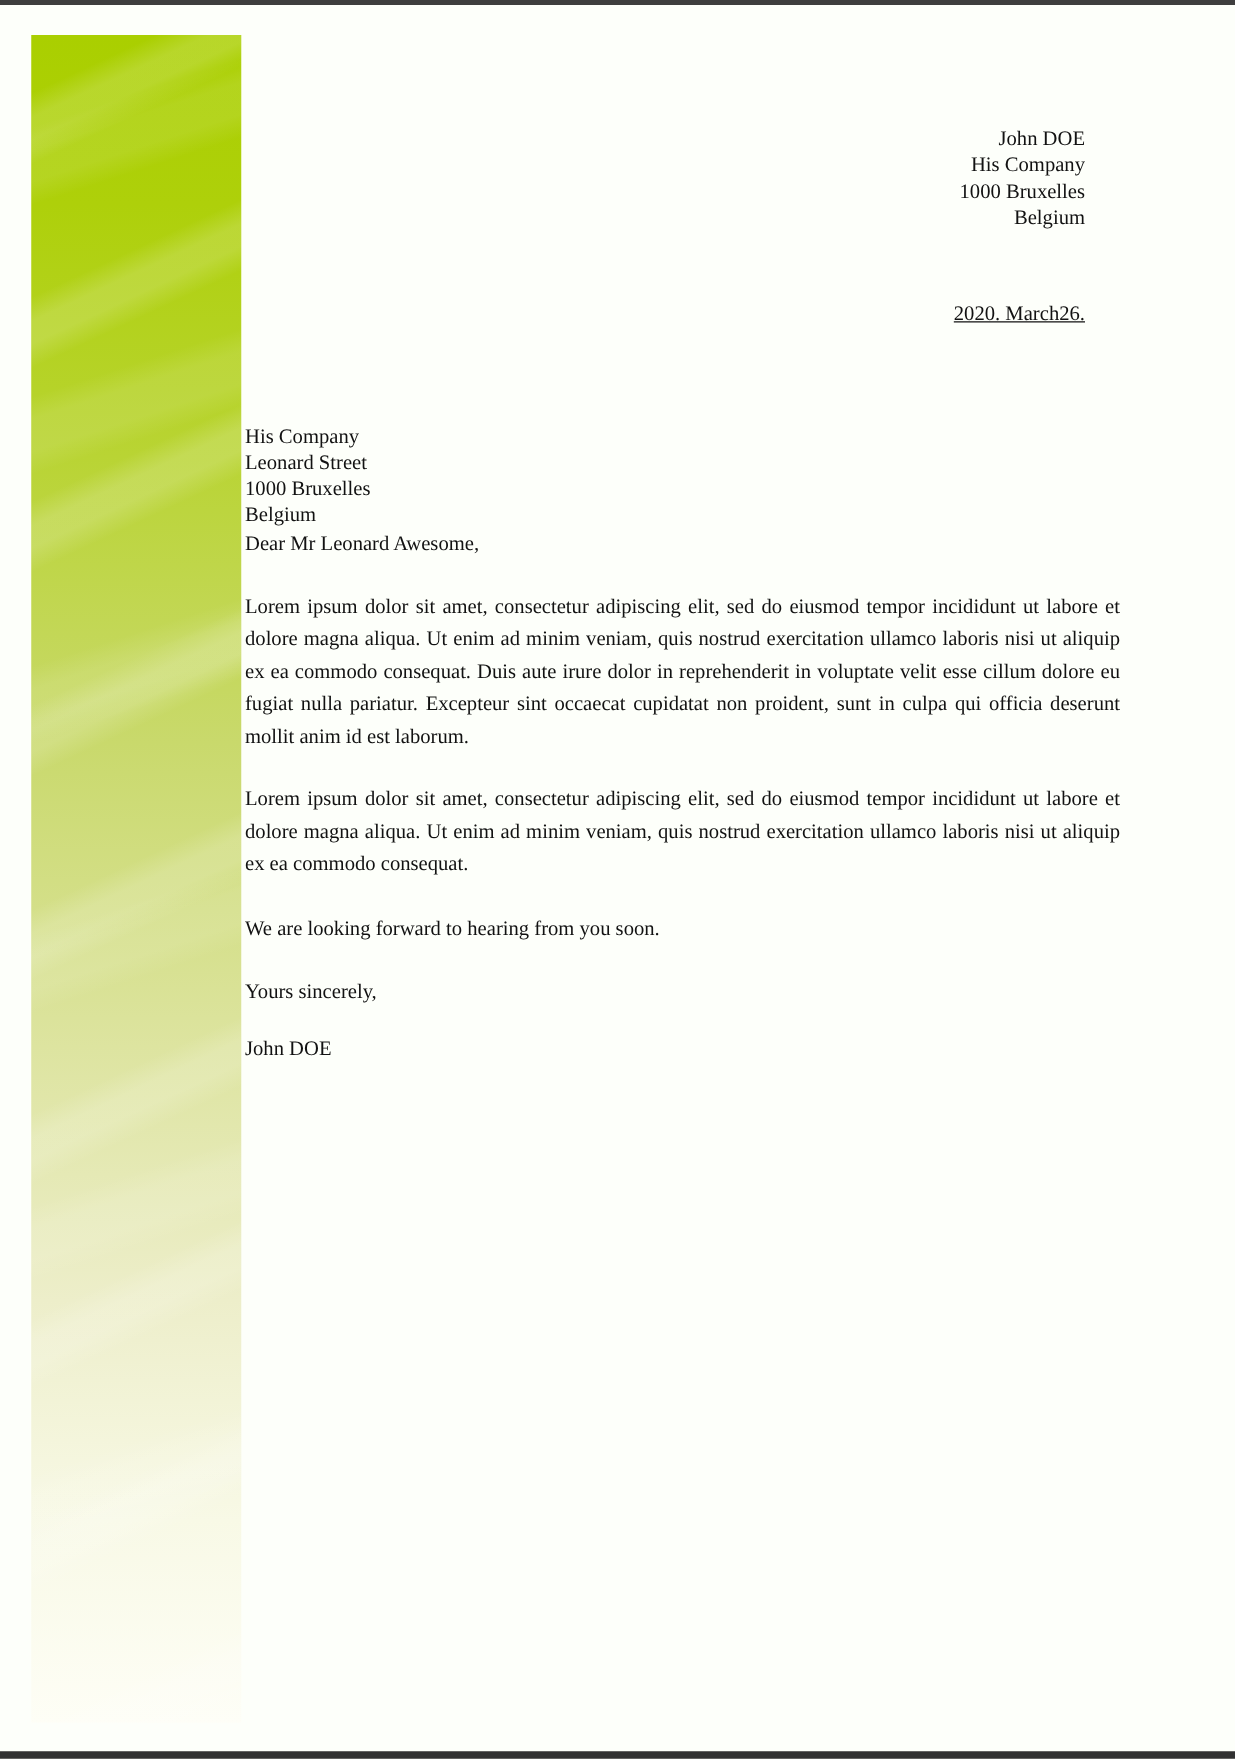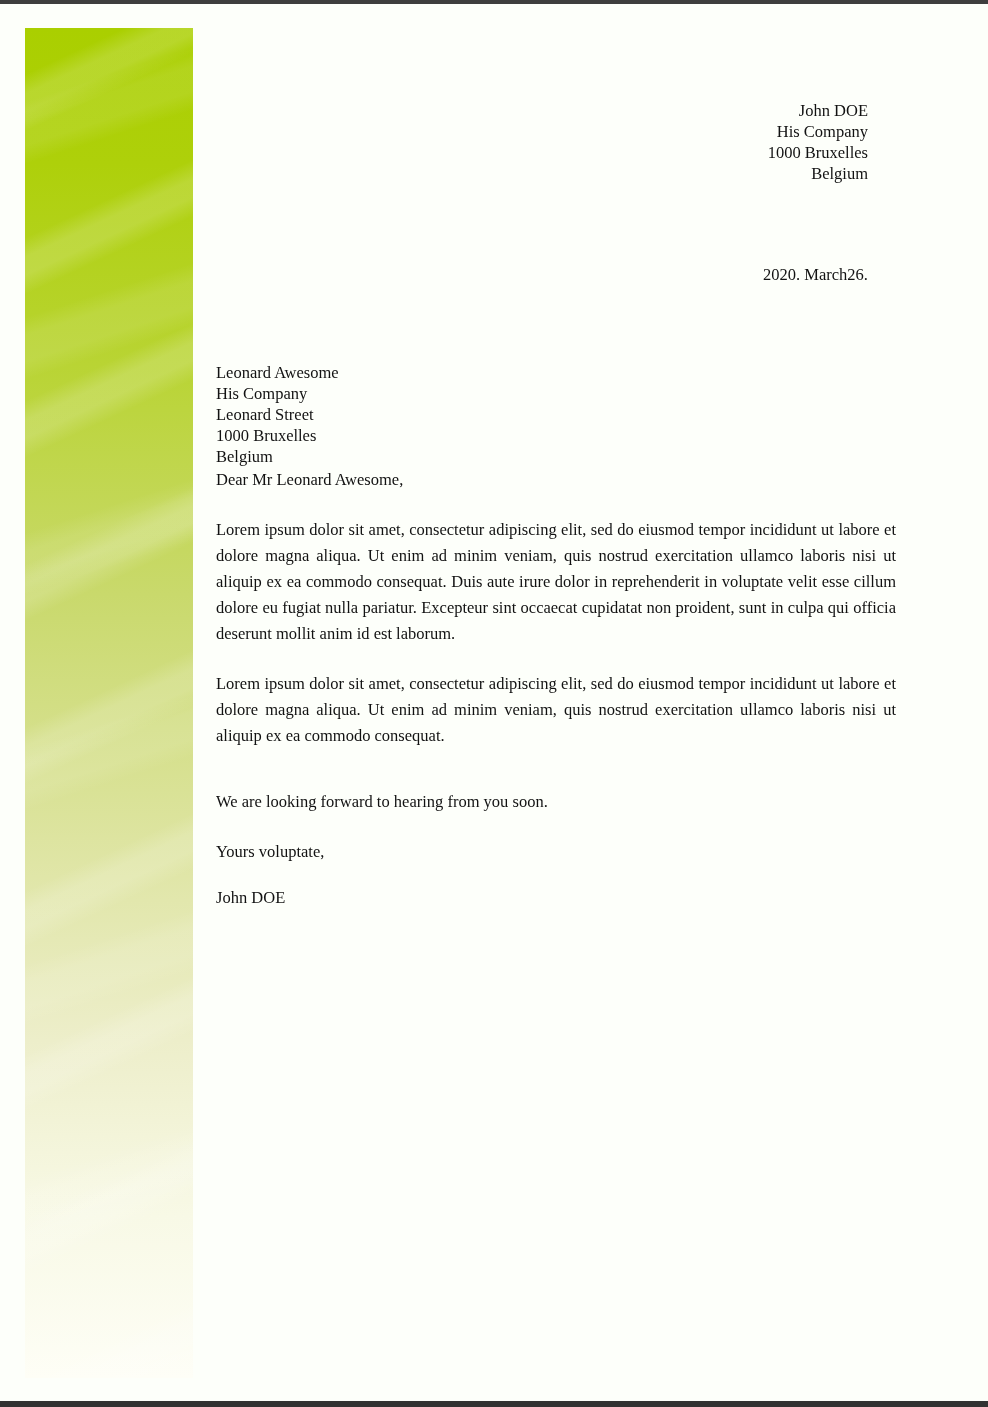--- a/index.html
+++ b/index.html
@@ -59,57 +59,58 @@
         #b9d434 25%,
         #c9d96c 42%,
         #dde4a0 60%,
         #edeeca 75%,
         #f8f9e6 88%,
         #fefef6 100%);
   }
 
   .content {
     position: absolute;
-    left: 216px;
+    left: 196px;
     right: 92px;
     top: 0;
     font-size: 16.5px;
     line-height: 26px;
   }
 
   .sender-block {
     margin-top: 100px;
     text-align: right;
     padding-right: 28px;
     line-height: 21px;
   }
 
   .date-line {
-    margin-top: 80px;
+    margin-top: 56px;
     text-align: right;
     padding-right: 28px;
     line-height: 21px;
+    text-decoration: underline;
   }
 
   .recipient-block {
     margin-top: 77px;
     text-align: left;
     line-height: 21px;
   }
 
   .salutation {
   }
 
   .body-paragraph {
     margin-top: 24px;
     text-align: justify;
   }
 
   .closing-line {
-    margin-top: 40px;
+    margin-top: 26px;
   }
 
   .valediction {
     margin-top: 24px;
   }
 
   .signature {
     margin-top: 20px;
   }
 </style>
@@ -125,34 +126,33 @@
   <div class="sender-block">
     <div>John DOE</div>
     <div>His Company</div>
     <div>1000 Bruxelles</div>
     <div>Belgium</div>
   </div>
 
   <div class="date-line">2020. March26.</div>
 
   <div class="recipient-block">
-    <div>Leonard Awesome</div>
     <div>His Company</div>
     <div>Leonard Street</div>
     <div>1000 Bruxelles</div>
     <div>Belgium</div>
   </div>
 
   <div class="salutation">Dear Mr Leonard Awesome,</div>
 
   <p class="body-paragraph">Lorem ipsum dolor sit amet, consectetur adipiscing elit, sed do eiusmod tempor incididunt ut labore et dolore magna aliqua. Ut enim ad minim veniam, quis nostrud exercitation ullamco laboris nisi ut aliquip ex ea commodo consequat. Duis aute irure dolor in reprehenderit in voluptate velit esse cillum dolore eu fugiat nulla pariatur. Excepteur sint occaecat cupidatat non proident, sunt in culpa qui officia deserunt mollit anim id est laborum.</p>
 
   <p class="body-paragraph">Lorem ipsum dolor sit amet, consectetur adipiscing elit, sed do eiusmod tempor incididunt ut labore et dolore magna aliqua. Ut enim ad minim veniam, quis nostrud exercitation ullamco laboris nisi ut aliquip ex ea commodo consequat.</p>
 
   <div class="closing-line">We are looking forward to hearing from you soon.</div>
 
-  <div class="valediction">Yours voluptate,</div>
+  <div class="valediction">Yours sincerely,</div>
 
   <div class="signature">John DOE</div>
 
 </div>
 
 <div class="edge-strip-bottom"></div>
 
 </body></html>

